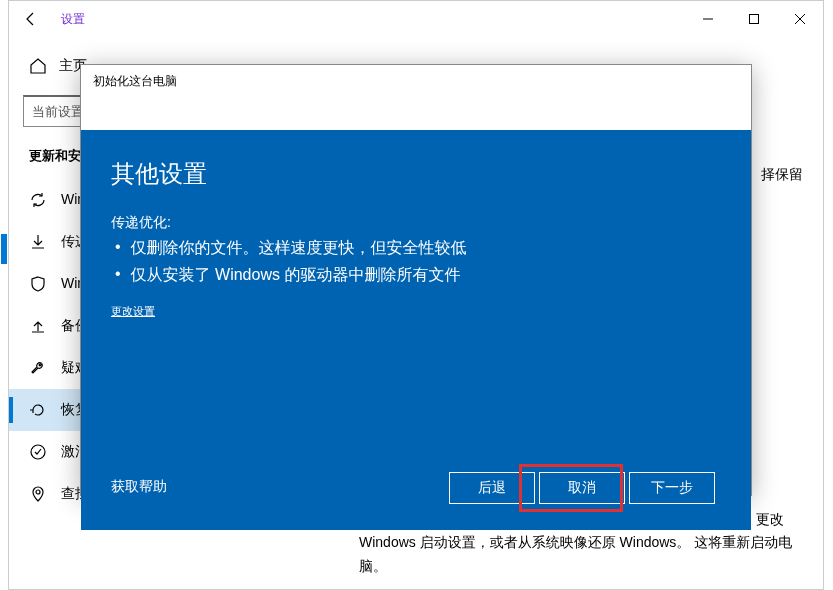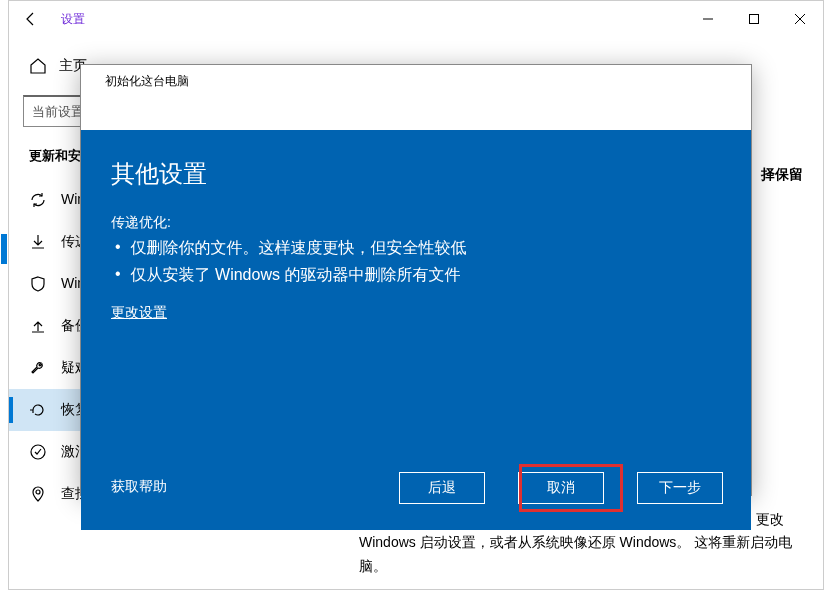--- a/index.html
+++ b/index.html
@@ -24,34 +24,34 @@
 .search-box .ph { color: #555; font-size: 13px; }
 .section-title { font-size: 13px; font-weight: 600; padding: 0 20px 14px 20px; }
 .nav-item { display: flex; align-items: center; height: 42px; padding: 0 20px; gap: 14px; position: relative; }
 .nav-item .icon { width: 18px; height: 18px; flex-shrink: 0; display: flex; align-items: center; justify-content: center; }
 .nav-item .label { font-size: 14px; color: #000; }
 .nav-item.selected::before { content: ""; position: absolute; left: 0; top: 8px; bottom: 8px; width: 4px; background: #0078d4; }
 .nav-item.selected { background: #d0e5f5; }
 .left-blue-marker { position: absolute; left: 0; width: 6px; background: #0078d4; }
 
 .content-area { flex: 1; padding: 50px 24px 0 24px; font-size: 14px; color: #000; line-height: 1.6; }
-.content-right-snippet { position: absolute; right: 20px; top: 165px; font-size: 14px; font-weight: bold; }
+.content-right-snippet { position: absolute; right: 20px; top: 165px; font-size: 14px; }
 .content-bottom { position: absolute; left: 350px; right: 15px; bottom: 10px; font-size: 14px; line-height: 1.7; }
 
 
 .dialog { position: absolute; left: 80px; top: 64px; width: 672px; height: 432px; background: #fff; border: 1px solid #888; box-shadow: 0 4px 24px rgba(0,0,0,0.3); }
-.dialog-title { font-size: 12px; padding: 8px 24px; color: #000; }
+.dialog-title { font-size: 12px; padding: 8px 12px; color: #000; }
 .dialog-body { background: #0063b1; height: calc(100% - 30px); padding: 28px 30px 20px 30px; color: #fff; position: relative; margin-top: 32px; }
 .dlg-heading { font-size: 24px; font-weight: 300; margin-bottom: 24px; }
 .dlg-sub { font-size: 14px; margin-bottom: 6px; }
 .dlg-bullet { display: flex; gap: 10px; font-size: 16px; margin: 6px 0; }
 .dlg-bullet::before { content: "•"; margin-left: 4px; }
-.dlg-link { color: #fff; text-decoration: underline; font-size: 14px; display: inline-block; margin-top: 12px; cursor: pointer; }
+.dlg-link { color: #fff; text-decoration: underline; font-size: 11px; display: inline-block; margin-top: 12px; cursor: pointer; }
 .dlg-help { position: absolute; left: 30px; bottom: 34px; color: #fff; font-size: 14px; cursor: pointer; }
-.dlg-buttons { position: absolute; right: 28px; bottom: 26px; display: flex; gap: 33px; padding-left: 38px; }
+.dlg-buttons { position: absolute; right: 36px; bottom: 26px; display: flex; gap: 4px; padding-left: 38px; }
 .dlg-btn { width: 86px; height: 32px; border: 1px solid #fff; background: transparent; color: #fff; font-size: 14px; display: flex; align-items: center; justify-content: center; cursor: pointer; }
 .redbox { position: absolute; border: 3px solid #e03030; pointer-events: none; }
 </style>
 </head>
 <body>
 
 <div class="settings-window">
   <div class="titlebar">
     <div class="back-btn">
       <svg viewBox="0 0 16 16">

